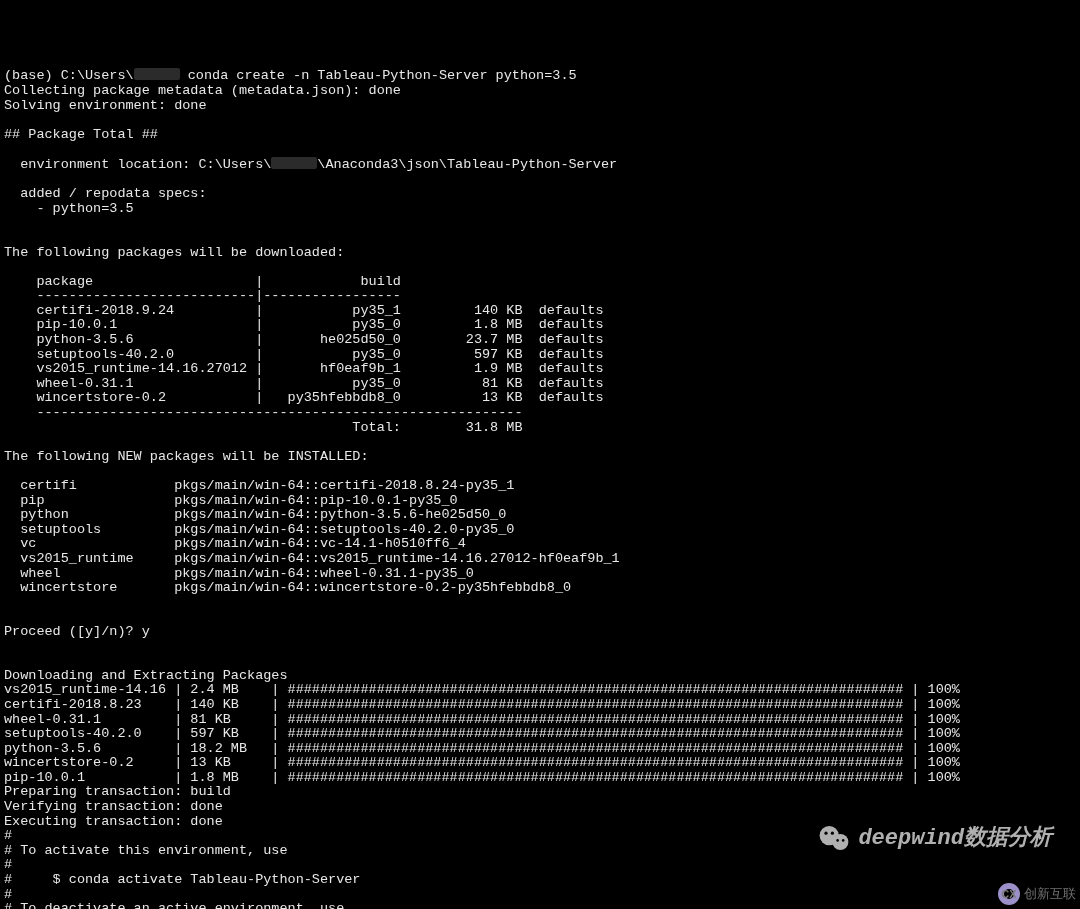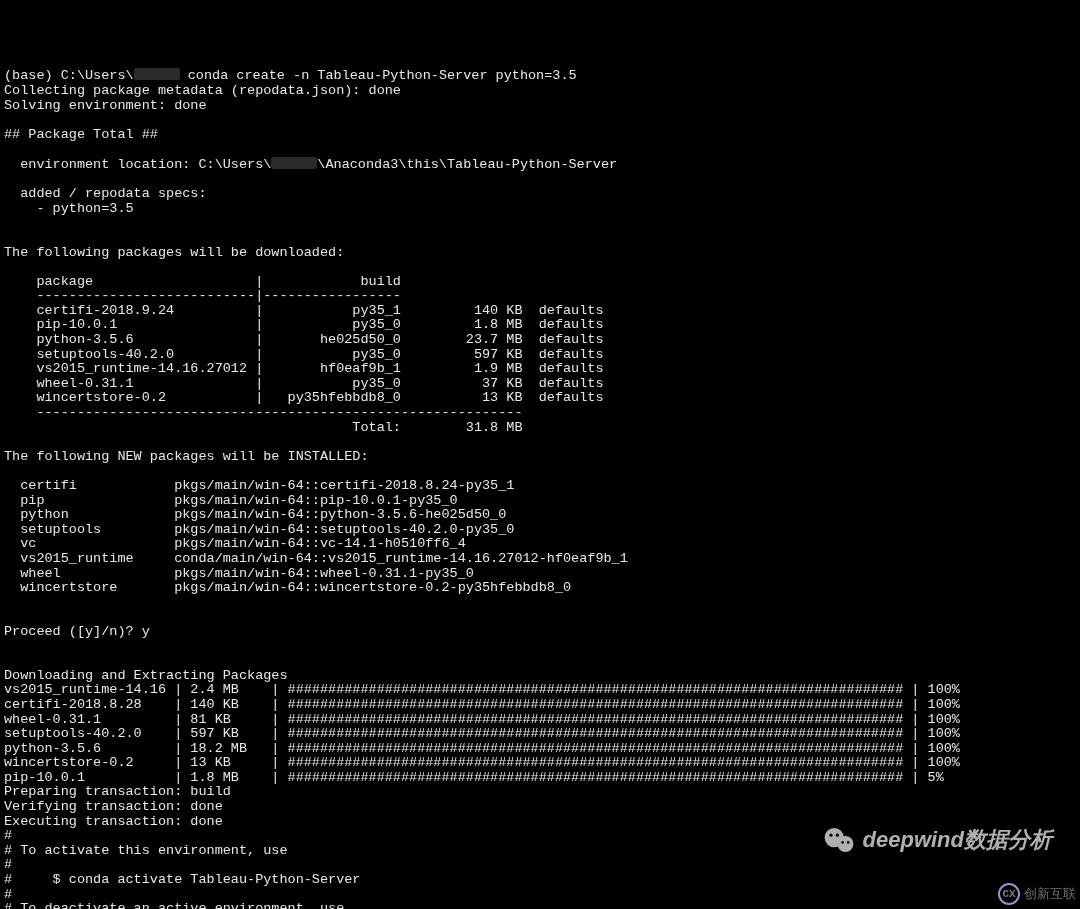--- a/index.html
+++ b/index.html
@@ -27,100 +27,100 @@
     vertical-align: -1px;
   }
   .wm-wechat {
     position: absolute;
     right: 28px;
     bottom: 40px;
     display: flex;
     align-items: center;
     gap: 8px;
     color: #cfcfcf;
-    font-family: Liberation Sans, sans-serif;
+    font-family: Liberation Mono, monospace;
     font-size: 22px;
     font-weight: 600;
     font-style: italic;
     opacity: 0.85;
   }
   .wm-wechat svg { width: 32px; height: 28px; }
   .wm-corner {
     position: absolute;
     right: 4px;
     bottom: 4px;
     display: flex;
     align-items: center;
     gap: 4px;
     color: #8c8c8c;
     font-family: "Microsoft YaHei", Arial, sans-serif;
     font-size: 13px;
     opacity: 0.8;
   }
   .wm-corner .circ {
-    width: 22px; height: 22px; border: 2px solid #c4b5fd; border-radius: 50%;
+    width: 22px; height: 22px; border: 6px solid #c4b5fd; border-radius: 50%;
     display: flex; align-items: center; justify-content: center;
     font-size: 11px; font-weight: bold; color: #9a9a9a;
-    font-family: Liberation Mono, monospace; font-style: normal;
+    font-family: Liberation Sans, sans-serif; font-style: normal;
   }
 </style>
 </head>
 <body>
 
 
 
 <div class="terminal"><span>(base) C:\Users\</span><span class="redact"></span> <span>conda create -n Tableau-Python-Server python=3.5</span>
-<span>Collecting package metadata (repodata.json): done</span>
+<span>Collecting package metadata (metadata.json): done</span>
 <span>Solving environment: done</span>
 
 <span>## Package Total ##</span>
 
-<span>  environment location: C:\Users\</span><span class="redact"></span><span>\Anaconda3\this\Tableau-Python-Server</span>
+<span>  environment location: C:\Users\</span><span class="redact"></span><span>\Anaconda3\json\Tableau-Python-Server</span>
 
 <span>  added / repodata specs:</span>
 <span>    - python=3.5</span>
 
 
 <span>The following packages will be downloaded:</span>
 
 <span>    package                    |            build</span>
 <span>    ---------------------------|-----------------</span>
 <span>    certifi-2018.9.24          |           py35_1         140 KB  defaults</span>
 <span>    pip-10.0.1                 |           py35_0         1.8 MB  defaults</span>
 <span>    python-3.5.6               |       he025d50_0        23.7 MB  defaults</span>
 <span>    setuptools-40.2.0          |           py35_0         597 KB  defaults</span>
 <span>    vs2015_runtime-14.16.27012 |       hf0eaf9b_1         1.9 MB  defaults</span>
-<span>    wheel-0.31.1               |           py35_0          37 KB  defaults</span>
+<span>    wheel-0.31.1               |           py35_0          81 KB  defaults</span>
 <span>    wincertstore-0.2           |   py35hfebbdb8_0          13 KB  defaults</span>
 <span>    ------------------------------------------------------------</span>
 <span>                                           Total:        31.8 MB</span>
 
 <span>The following NEW packages will be INSTALLED:</span>
 
 <span>  certifi            pkgs/main/win-64::certifi-2018.8.24-py35_1</span>
 <span>  pip                pkgs/main/win-64::pip-10.0.1-py35_0</span>
 <span>  python             pkgs/main/win-64::python-3.5.6-he025d50_0</span>
 <span>  setuptools         pkgs/main/win-64::setuptools-40.2.0-py35_0</span>
 <span>  vc                 pkgs/main/win-64::vc-14.1-h0510ff6_4</span>
-<span>  vs2015_runtime     conda/main/win-64::vs2015_runtime-14.16.27012-hf0eaf9b_1</span>
+<span>  vs2015_runtime     pkgs/main/win-64::vs2015_runtime-14.16.27012-hf0eaf9b_1</span>
 <span>  wheel              pkgs/main/win-64::wheel-0.31.1-py35_0</span>
 <span>  wincertstore       pkgs/main/win-64::wincertstore-0.2-py35hfebbdb8_0</span>
 
 
 <span>Proceed ([y]/n)? y</span>
 
 
 <span>Downloading and Extracting Packages</span>
 <span>vs2015_runtime-14.16 | 2.4 MB    | ############################################################################ | 100%</span>
-<span>certifi-2018.8.28    | 140 KB    | ############################################################################ | 100%</span>
+<span>certifi-2018.8.23    | 140 KB    | ############################################################################ | 100%</span>
 <span>wheel-0.31.1         | 81 KB     | ############################################################################ | 100%</span>
 <span>setuptools-40.2.0    | 597 KB    | ############################################################################ | 100%</span>
 <span>python-3.5.6         | 18.2 MB   | ############################################################################ | 100%</span>
 <span>wincertstore-0.2     | 13 KB     | ############################################################################ | 100%</span>
-<span>pip-10.0.1           | 1.8 MB    | ############################################################################ | 5%</span>
+<span>pip-10.0.1           | 1.8 MB    | ############################################################################ | 100%</span>
 <span>Preparing transaction: build</span>
 <span>Verifying transaction: done</span>
 <span>Executing transaction: done</span>
 <span>#</span>
 <span># To activate this environment, use</span>
 <span>#</span>
 <span>#     $ conda activate Tableau-Python-Server</span>
 <span>#</span>
 <span># To deactivate an active environment, use</span>
 

